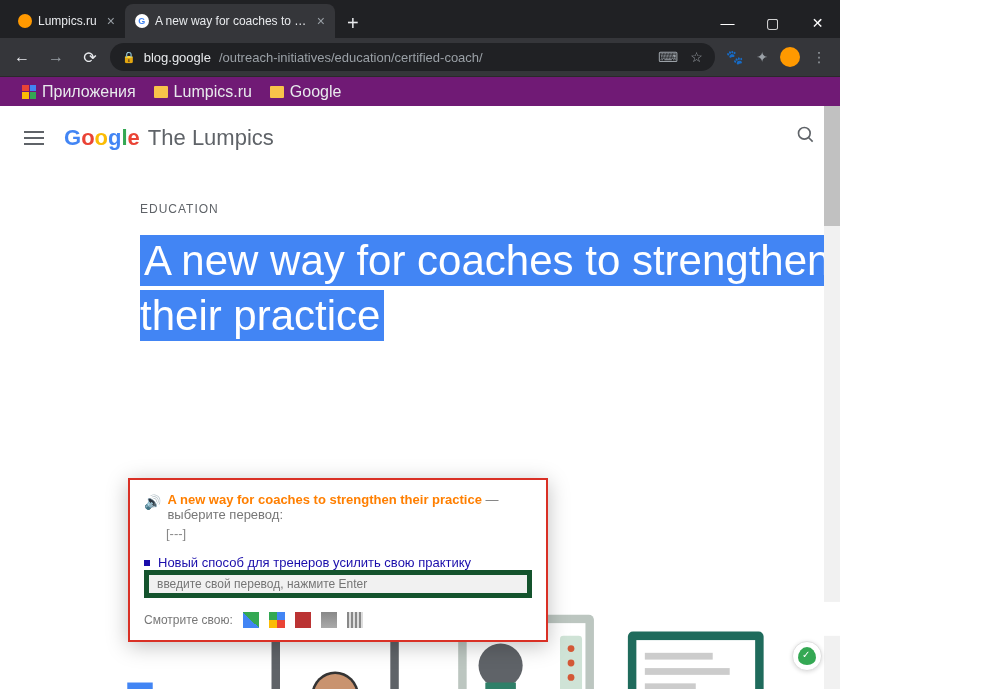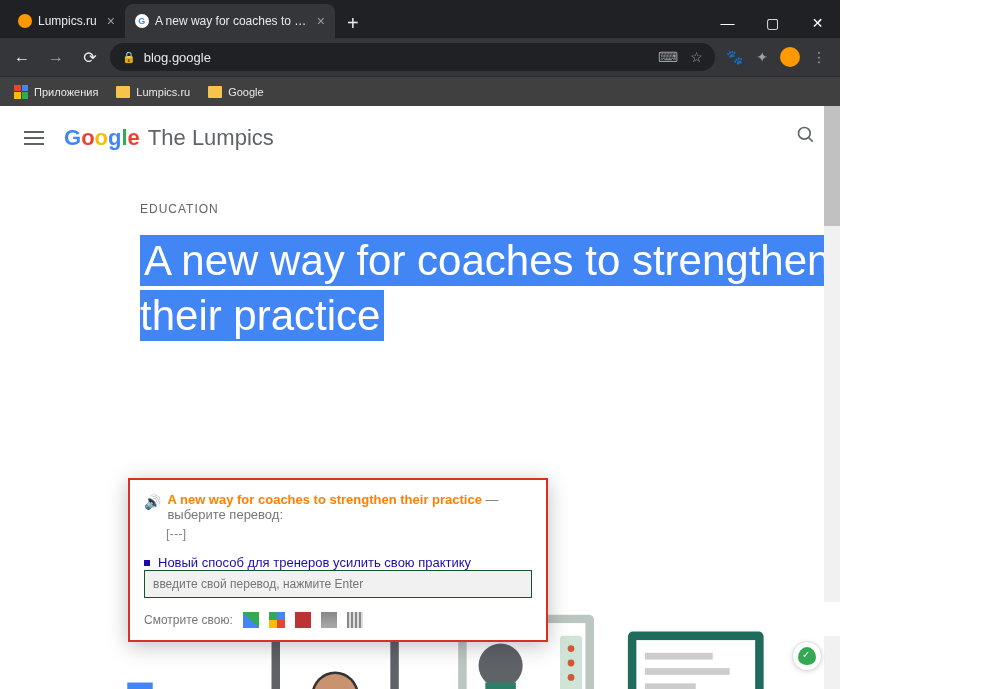--- a/index.html
+++ b/index.html
@@ -18,21 +18,21 @@
 .win-btn{width:45px;height:30px;display:flex;align-items:center;justify-content:center;color:#fff;font-size:14px}
 .toolbar{height:38px;background:#35363a;display:flex;align-items:center;padding:0 8px;gap:6px}
 .nav-btn{width:28px;height:28px;display:flex;align-items:center;justify-content:center;color:#9aa0a6;font-size:16px}
 .nav-btn.enabled{color:#e8eaed}
 .omnibox{flex:1;height:28px;background:#202124;border-radius:14px;display:flex;align-items:center;padding:0 12px;gap:8px;color:#e8eaed;font-size:13px}
 .lock{color:#9aa0a6;font-size:11px}
 .url-dim{color:#9aa0a6}
 .omni-actions{margin-left:auto;display:flex;gap:12px;color:#9aa0a6;font-size:14px}
 .ext-icons{display:flex;gap:12px;padding:0 6px;color:#9aa0a6;font-size:14px;align-items:center}
 .avatar{width:20px;height:20px;border-radius:50%;background:#f90}
-.bookmarks{height:30px;background:#404040;border-top:1px solid #2a2a2a;display:flex;align-items:center;padding:0 14px;gap:18px;font-size:11px;color:#e8eaed}
+.bookmarks{height:30px;background:#701a75;border-top:1px solid #2a2a2a;display:flex;align-items:center;padding:0 22px;gap:18px;font-size:16px;color:#e8eaed}
 .bm-item{display:flex;align-items:center;gap:6px}
 .bm-apps{width:14px;height:14px;display:grid;grid-template-columns:1fr 1fr;grid-template-rows:1fr 1fr;gap:1px}
 .bm-apps span:nth-child(1){background:#ea4335}
 .bm-apps span:nth-child(2){background:#4285f4}
 .bm-apps span:nth-child(3){background:#fbbc05}
 .bm-apps span:nth-child(4){background:#34a853}
 .folder{width:14px;height:12px;background:#f8c34a;border-radius:1px}
 .content{flex:1;background:#fff;position:relative;overflow:hidden}
 .keyword-header{height:64px;display:flex;align-items:center;padding:0 24px;border-bottom:1px solid transparent}
 .hamburger{width:20px;margin-right:20px}
@@ -52,21 +52,21 @@
 .headline span{background:#4285F4;padding:2px 4px}
 .popup{position:absolute;left:128px;top:372px;width:420px;background:#fff;border:2px solid #d93025;box-shadow:0 4px 20px rgba(0,0,0,0.25);padding:12px 14px;font-size:13px;color:#333}
 .popup-row1{display:flex;align-items:flex-start;gap:6px;margin-bottom:4px}
 .sound-icon{color:#4285F4;font-size:14px;margin-top:2px}
 .src-text{color:#ff7f00;font-weight:bold}
 .src-suffix{color:#777}
 .src-bracket{color:#888;margin-left:22px;margin-bottom:14px}
 .trans-row{display:flex;align-items:center;gap:8px;}
 .bullet{width:6px;height:6px;background:#1a0dab;display:inline-block}
 .trans-text{color:#1a0dab}
-.input-row input{width:100%;height:28px;border:1px solid #14532d;background:#f1f1f1;padding:0 8px;font-size:12px;color:#777}
+.input-row input{width:100%;height:28px;border:5px solid #14532d;background:#f1f1f1;padding:0 8px;font-size:12px;color:#777}
 .see-also{margin-top:14px;display:flex;align-items:center;gap:10px;font-size:12px;color:#777}
 .sa-icon{width:16px;height:16px;display:inline-block}
 .sa1{background:linear-gradient(45deg,#4285F4 50%,#34A853 50%)}
 .sa2{background:conic-gradient(#4285F4 0 25%,#EA4335 0 50%,#FBBC05 0 75%,#34A853 0 100%)}
 .sa3{background:#b33}
 .sa4{background:linear-gradient(#888,#aaa)}
 .sa5{background:repeating-linear-gradient(90deg,#888 0 2px,#ddd 2px 4px)}
 .illust{position:absolute;left:0;right:0;top:480px;height:210px}
 .badge{position:absolute;right:18px;bottom:18px;width:30px;height:30px;border-radius:50%;background:#fff;border:1px solid #e0e0e0;display:flex;align-items:center;justify-content:center;box-shadow:0 1px 4px rgba(0,0,0,0.15)}
 .shield{width:18px;height:18px;background:#34a853;border-radius:50% 50% 50% 50% / 60% 60% 40% 40%;position:relative}
@@ -100,20 +100,21 @@
     </div>
   </div>
 
   <div class="toolbar">
     <div class="nav-btn enabled">←</div>
     <div class="nav-btn">→</div>
     <div class="nav-btn enabled">⟳</div>
     <div class="omnibox">
       <span class="lock">🔒</span>
       <span>blog.google</span>
+        <span class="url-dim">/outreach-initiatives/education/certified-coach/</span>
       <div class="omni-actions">
         <span>⌨</span>
         <span>☆</span>
       </div>
     </div>
     <div class="ext-icons">
       <span>🐾</span>
       <span>✦</span>
       <span class="avatar"></span>
       <span>⋮</span>

